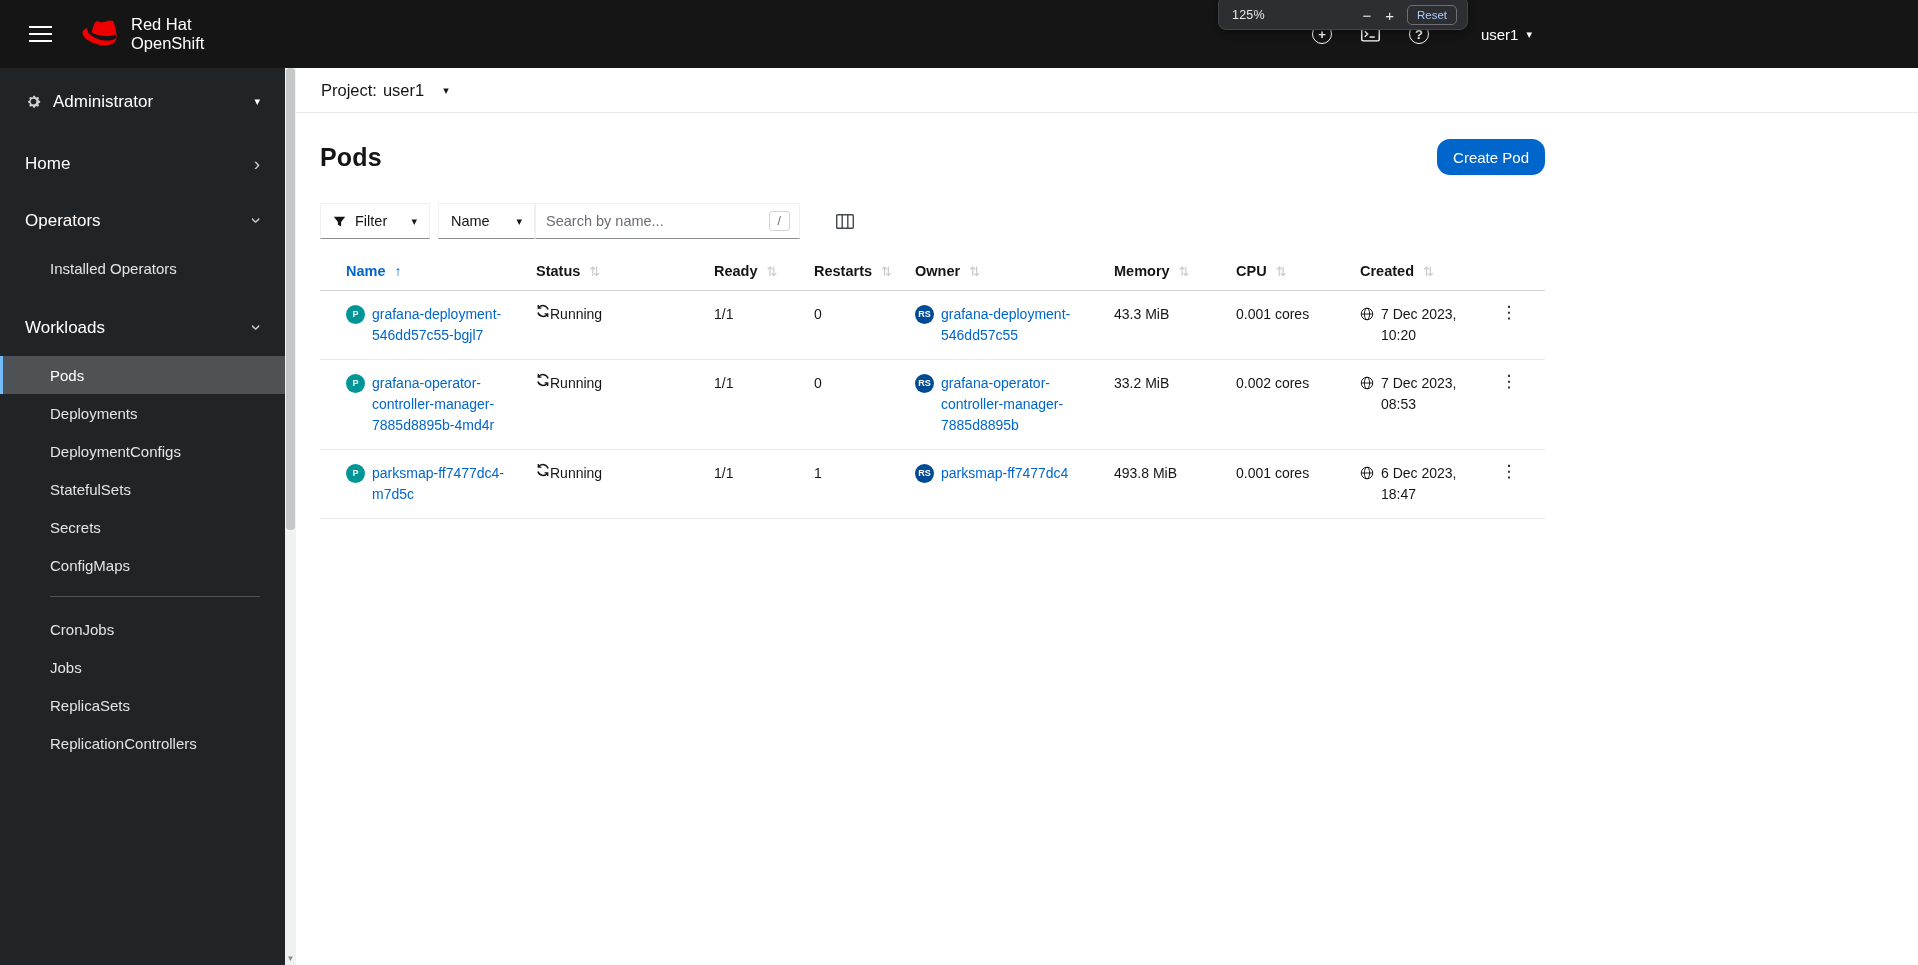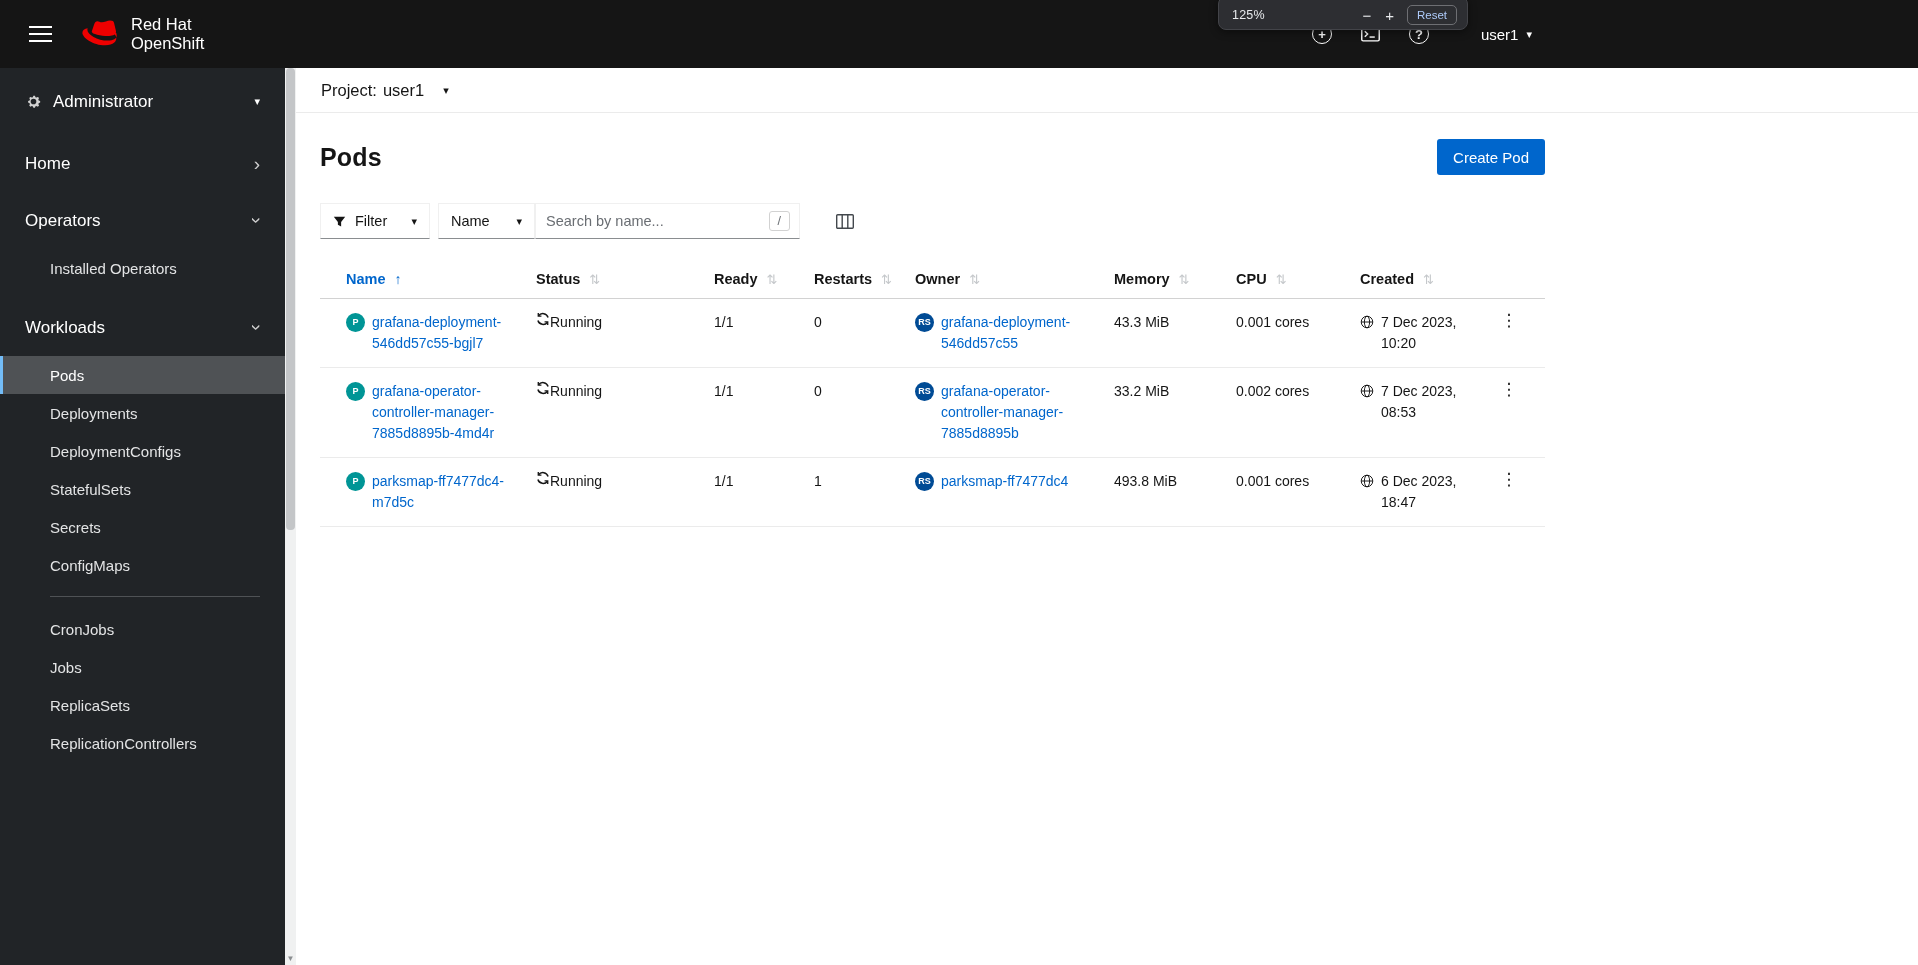--- a/index.html
+++ b/index.html
@@ -45,36 +45,36 @@
   .scroll-thumb{position:absolute;top:0;left:1px;width:9px;height:462px;background:#c4c6c8;border-radius:4px}
   .scroll-arrow{position:absolute;bottom:0;left:0;width:11px;height:13px;color:#8a8d90;font-size:8px;display:flex;align-items:center;justify-content:center}
 
   
   .main{flex:1;background:#fff;min-width:0}
   .project-bar{height:45px;border-bottom:1px solid #ebebeb;display:flex;align-items:center;padding-left:25px;font-size:16.5px;gap:6px;background:#fff;cursor:pointer}
   .project-bar .caret{margin-left:13px;font-size:11px}
   .content{width:1225px;margin-left:24px}
   .page-header{display:flex;align-items:center;justify-content:space-between;margin-top:26px}
   h1{font-size:25px;font-weight:600;letter-spacing:.2px}
-  .btn-primary{background:#0066cc;color:#fff;border:0;border-radius:3px;height:36px;padding:0 16px;font-size:15px;cursor:pointer}
+  .btn-primary{background:#0066cc;color:#fff;border:0;border-radius:13px;height:36px;padding:0 16px;font-size:15px;cursor:pointer}
 
   
   .toolbar{display:flex;align-items:center;margin-top:28px}
   .control{height:36px;background:#fff;border:1px solid #f0f0f0;border-bottom-color:#8a8d90;display:flex;align-items:center;font-size:14.5px;color:#151515}
   .filter-select{padding:0 12px;gap:9px;width:110px;margin-right:8px;cursor:pointer}
   .filter-select .caret{margin-left:auto}
   .attr-select{padding:0 12px;width:97px;cursor:pointer;justify-content:space-between}
   .search-box{width:265px;padding:0 9px 0 2px}
   .search-box input{border:0;outline:none;flex:1;font-size:14.5px;font-family:inherit;padding:0 8px;color:#14532d;min-width:0;background:transparent}
   .search-box input::placeholder{color:#6a6e73}
   .kbd{border:1px solid #d2d2d2;border-radius:3px;color:#6a6e73;font-size:12.5px;padding:2px 8px;background:#fff}
   .columns-btn{background:none;border:0;margin-left:36px;cursor:pointer;display:inline-flex;color:#43484d}
 
   
-  table{width:1225px;border-collapse:collapse;table-layout:fixed;margin-top:24px}
+  table{width:1225px;border-collapse:collapse;table-layout:fixed;margin-top:16px}
   th{text-align:left;font-size:14.5px;font-weight:700;color:#151515;padding:8px 16px 11px;border-bottom:1px solid #d2d2d2;white-space:nowrap;cursor:pointer}
   th.sorted{color:#0066cc}
   .sort-icon{color:#c5c8cb;margin-left:9px;font-size:13px;font-weight:400}
   .sort-icon.active{color:#0066cc;font-size:14px;font-weight:700}
   td{font-size:14px;padding:13px 16px;vertical-align:top;border-bottom:1px solid #ebebeb;line-height:1.5;color:#151515}
   th:first-child,td:first-child{padding-left:26px;padding-right:6px}
   a{color:#0066cc;text-decoration:none;cursor:pointer}
   .resource{display:flex;align-items:flex-start}
   .resource a{min-width:0;overflow-wrap:break-word}
   .badge{width:19px;height:19px;border-radius:50%;color:#fff;font-size:9px;font-weight:700;display:inline-flex;align-items:center;justify-content:center;flex-shrink:0;margin-right:7px;margin-top:1px}

